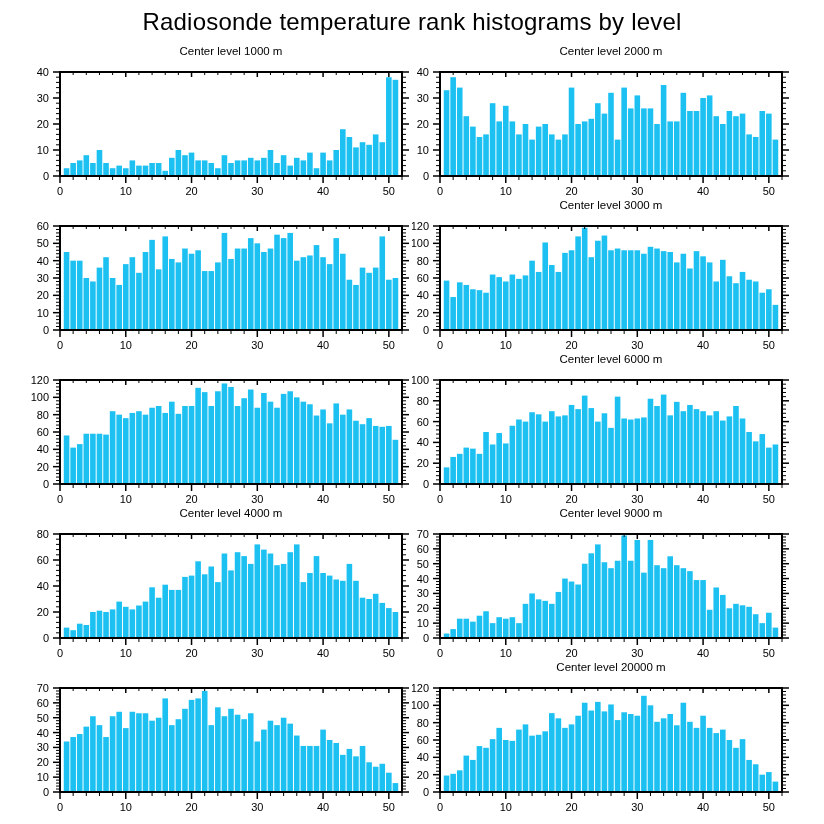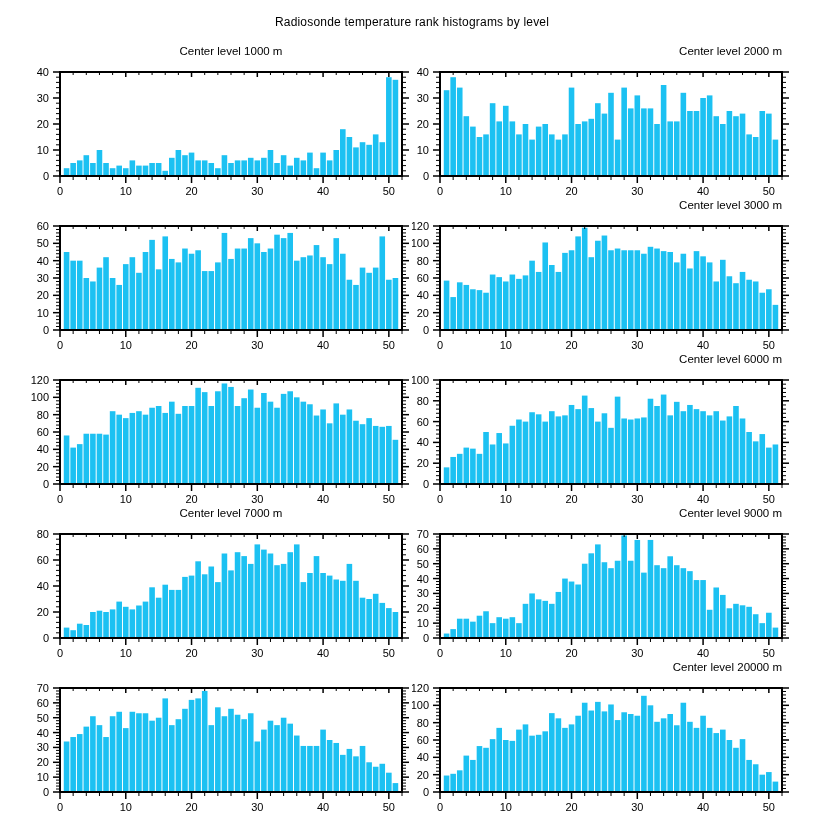--- a/index.html
+++ b/index.html
@@ -13,21 +13,21 @@
     width: 824px; height: 824px;
     position: relative;
     background: #ffffff;
     overflow: hidden;
   }
   .main-title {
     height: 44px;
     display: flex;
     align-items: center;
     justify-content: center;
-    font-size: 12px;
+    font-size: 24px;
     color: #000000;
     letter-spacing: 0.2px;
   }
   .grid {
     display: grid;
     grid-template-columns: 412px 412px;
     grid-auto-rows: 154px;
   }
   .cell {
     position: relative;
@@ -36,21 +36,21 @@
   .subplot-title {
     position: absolute;
     top: 1px;
     width: 342px;
     text-align: center;
     font-size: 11.5px;
     color: #000000;
     white-space: nowrap;
   }
   .cell.left .subplot-title  { left: 60px; }
-  .cell.right .subplot-title { left: 28px; text-align: right; }
+  .cell.right .subplot-title { left: 28px; }
   svg.chart {
     position: absolute;
     top: 15px; left: 0;
     width: 412px; height: 139px;
     display: block;
   }
   svg.chart text {
     font-family: "Liberation Sans", sans-serif;
     font-size: 11px;
     fill: #000000;
@@ -1115,21 +1115,21 @@
           <line x1="370" y1="13.00" x2="377" y2="13.00" stroke="#000000" stroke-width="1.5"></line>
           <text x="17" y="121.00" text-anchor="end">0</text>
           <text x="17" y="100.20" text-anchor="end">20</text>
           <text x="17" y="79.40" text-anchor="end">40</text>
           <text x="17" y="58.60" text-anchor="end">60</text>
           <text x="17" y="37.80" text-anchor="end">80</text>
           <text x="17" y="17.00" text-anchor="end">100</text>
         </svg>
     </div>
     <div class="cell left">
-      <div class="subplot-title">Center level 7000 m</div>
+      <div class="subplot-title">Center level 4000 m</div>
       <svg class="chart" viewBox="0 0 412 139">
           <rect x="63.78" y="106.60" width="5.59" height="10.40" fill="#1cc1f2"></rect>
           <rect x="70.36" y="109.20" width="5.59" height="7.80" fill="#1cc1f2"></rect>
           <rect x="76.94" y="102.70" width="5.59" height="14.30" fill="#1cc1f2"></rect>
           <rect x="83.51" y="104.00" width="5.59" height="13.00" fill="#1cc1f2"></rect>
           <rect x="90.09" y="91.00" width="5.59" height="26.00" fill="#1cc1f2"></rect>
           <rect x="96.67" y="89.70" width="5.59" height="27.30" fill="#1cc1f2"></rect>
           <rect x="103.24" y="91.00" width="5.59" height="26.00" fill="#1cc1f2"></rect>
           <rect x="109.82" y="88.40" width="5.59" height="28.60" fill="#1cc1f2"></rect>
           <rect x="116.40" y="80.60" width="5.59" height="36.40" fill="#1cc1f2"></rect>

